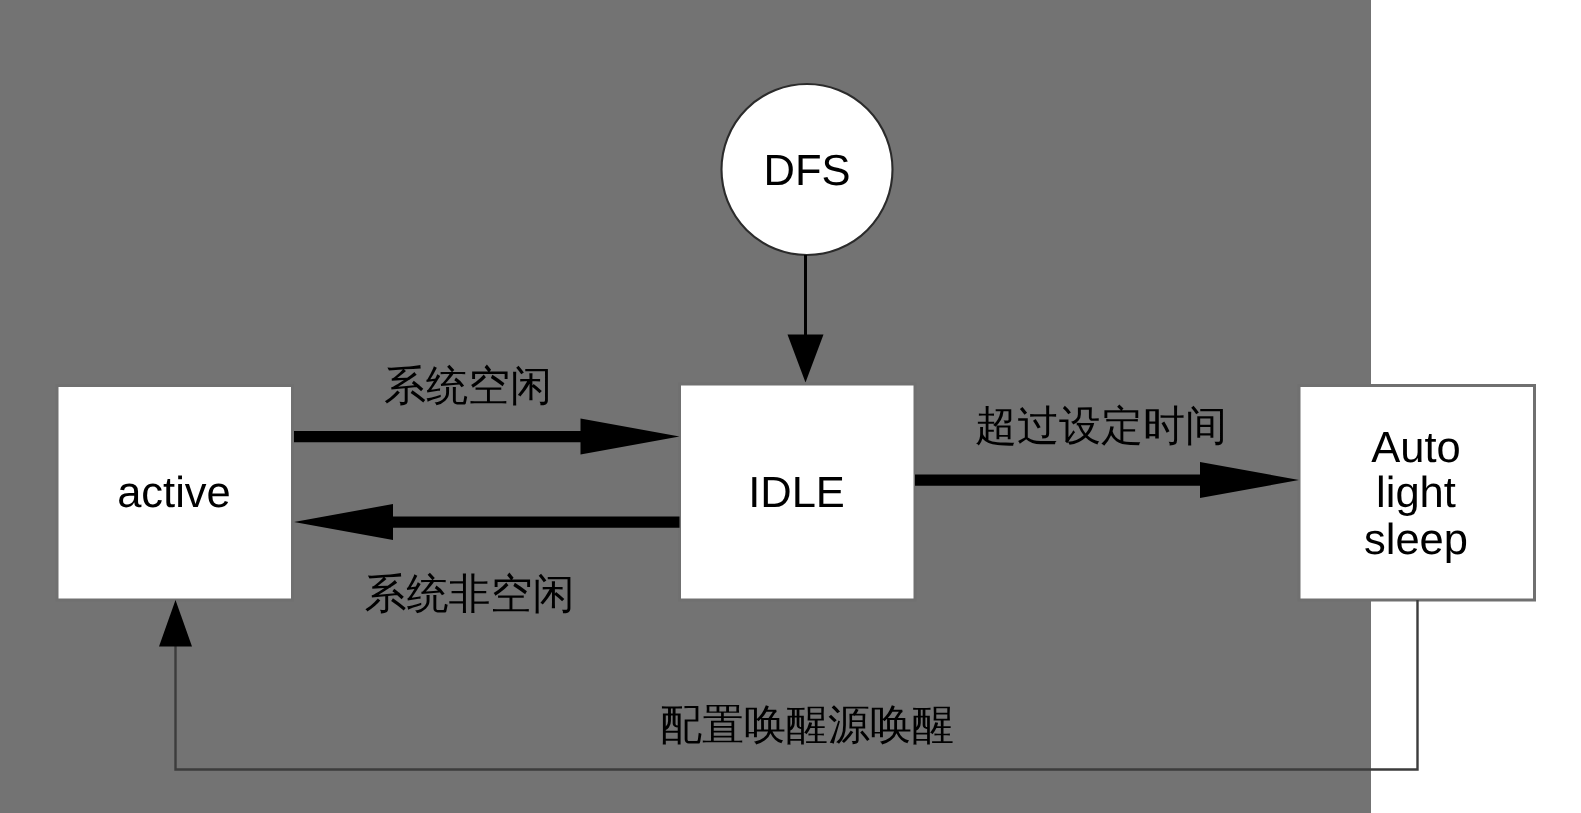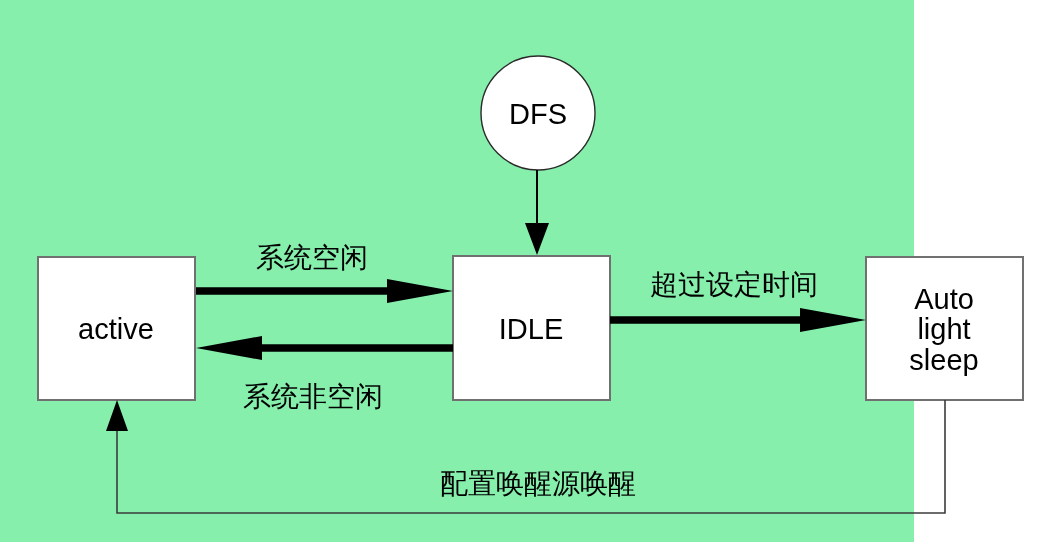--- a/index.html
+++ b/index.html
@@ -7,21 +7,21 @@
     padding: 0;
     background: #ffffff;
     width: 1054px;
     height: 542px;
     overflow: hidden;
   }
   .canvas {
     position: relative;
     width: 914px;
     height: 542px;
-    background: #86efac;
+    background: #737373;
     font-family: "Liberation Sans", "DejaVu Sans", sans-serif;
   }
   svg { display: block; }
   .node-rect   { fill: #ffffff; stroke-width: 2; }
   .node-circle { fill: #ffffff; stroke-width: 1.4; }
   .thick-stem  { stroke-width: 7.5; fill: none; }
   .thin-stem   { stroke-width: 2; fill: none; }
   .return-path { fill: none; stroke-width: 1.6; }
   .arrowhead   { stroke: none; }
   text {

